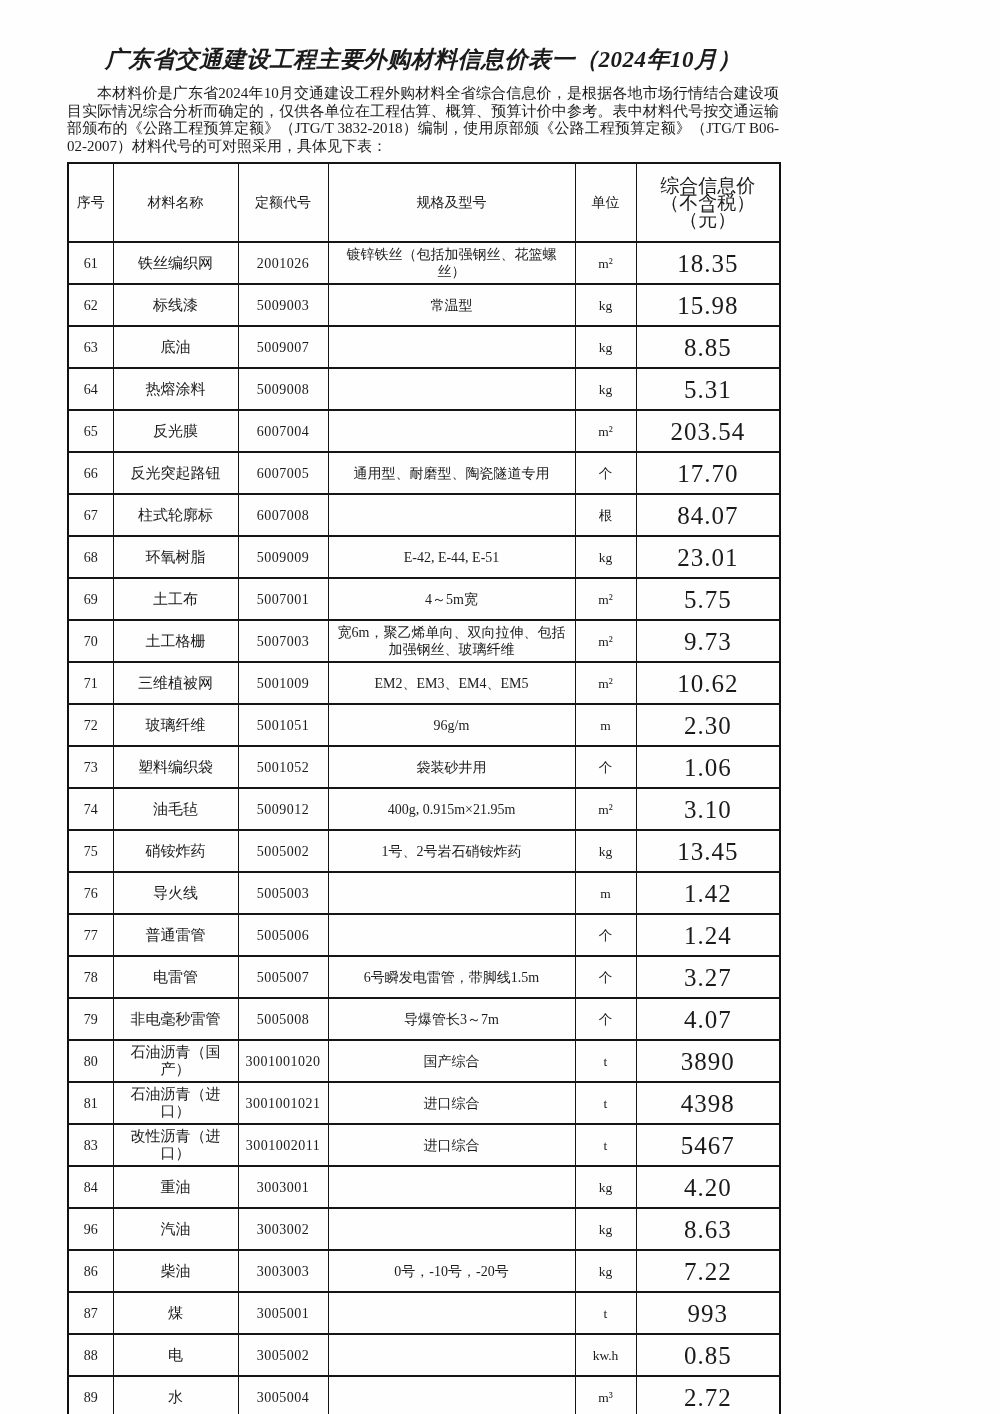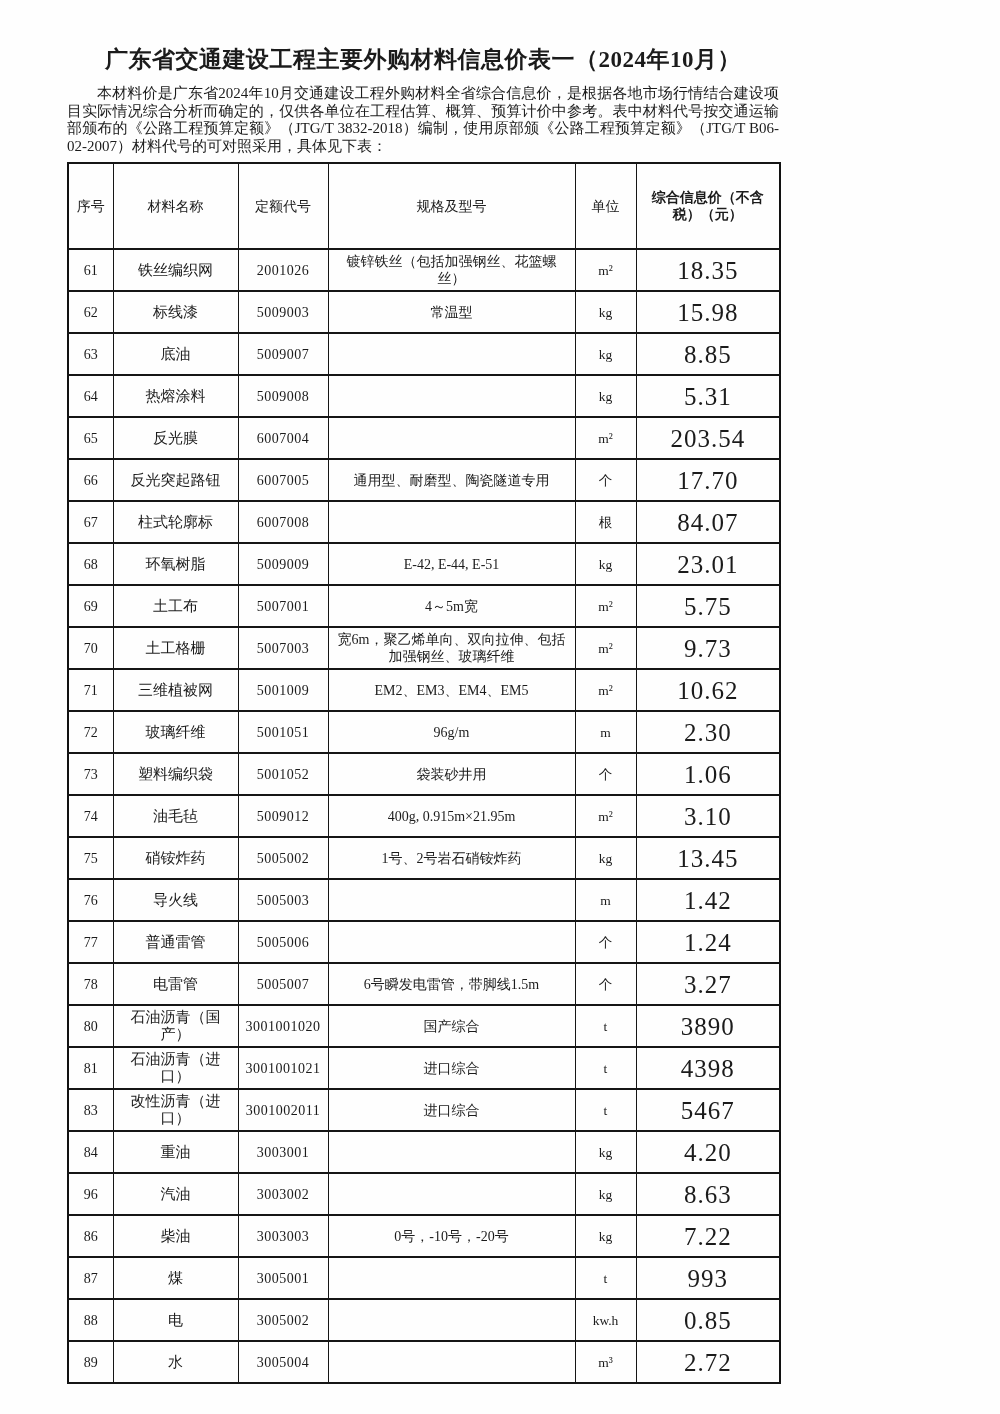--- a/index.html
+++ b/index.html
@@ -17,20 +17,21 @@
     margin-left: 67px;
     padding-top: 44px;
   }
   .doc-title {
     font-size: 23px;
     font-weight: 700;
     text-align: center;
     letter-spacing: 0.5px;
     margin: 0 0 10px 0;
     white-space: nowrap;
+    font-style: italic;
   }
   .intro {
     font-size: 15px;
     line-height: 17.5px;
     text-align: justify;
     text-indent: 2em;
     margin: 0 0 7px 0;
   }
   table.price-table {
     border-collapse: collapse;
@@ -46,21 +47,21 @@
     vertical-align: middle;
     padding: 2px 4px;
     font-weight: 400;
     font-size: 14px;
     line-height: 17px;
     overflow: hidden;
     word-break: break-all;
   }
   .price-table { border: 2.6px solid #111; }
   .price-table thead th { height: 44px; }
-  .price-table th.h-price { font-weight: 700; font-size: 14px; padding: 20px 6px; }
+  .price-table th.h-price { font-weight: 400; font-size: 19px; padding: 13px 6px; }
   .price-table tbody td { height: 36px; }
   .price-table td.no   { font-size: 14px; }
   .price-table td.name { font-size: 15px; padding: 2px 14px; }
   .price-table td.code { font-size: 14px; letter-spacing: 0.5px; }
   .price-table td.spec { font-size: 14px; padding: 2px 6px; }
   .price-table td.unit { font-size: 13.5px; margin-left: 13px; }
   .price-table td.price { font-size: 25px; letter-spacing: 1px; }
 </style>
 </head>
 <body>
@@ -230,20 +231,28 @@
           </tr>
           <tr>
             <td class="no">78</td>
             <td class="name">电雷管</td>
             <td class="code">5005007</td>
             <td class="spec">6号瞬发电雷管，带脚线1.5m</td>
             <td class="unit">个</td>
             <td class="price">3.27</td>
           </tr>
           <tr>
+            <td class="no">79</td>
+            <td class="name">非电毫秒雷管</td>
+            <td class="code">5005008</td>
+            <td class="spec">导爆管长3～7m</td>
+            <td class="unit">个</td>
+            <td class="price">4.07</td>
+          </tr>
+          <tr>
             <td class="no">80</td>
             <td class="name">石油沥青（国产）</td>
             <td class="code">3001001020</td>
             <td class="spec">国产综合</td>
             <td class="unit">t</td>
             <td class="price">3890</td>
           </tr>
           <tr>
             <td class="no">81</td>
             <td class="name">石油沥青（进口）</td>

